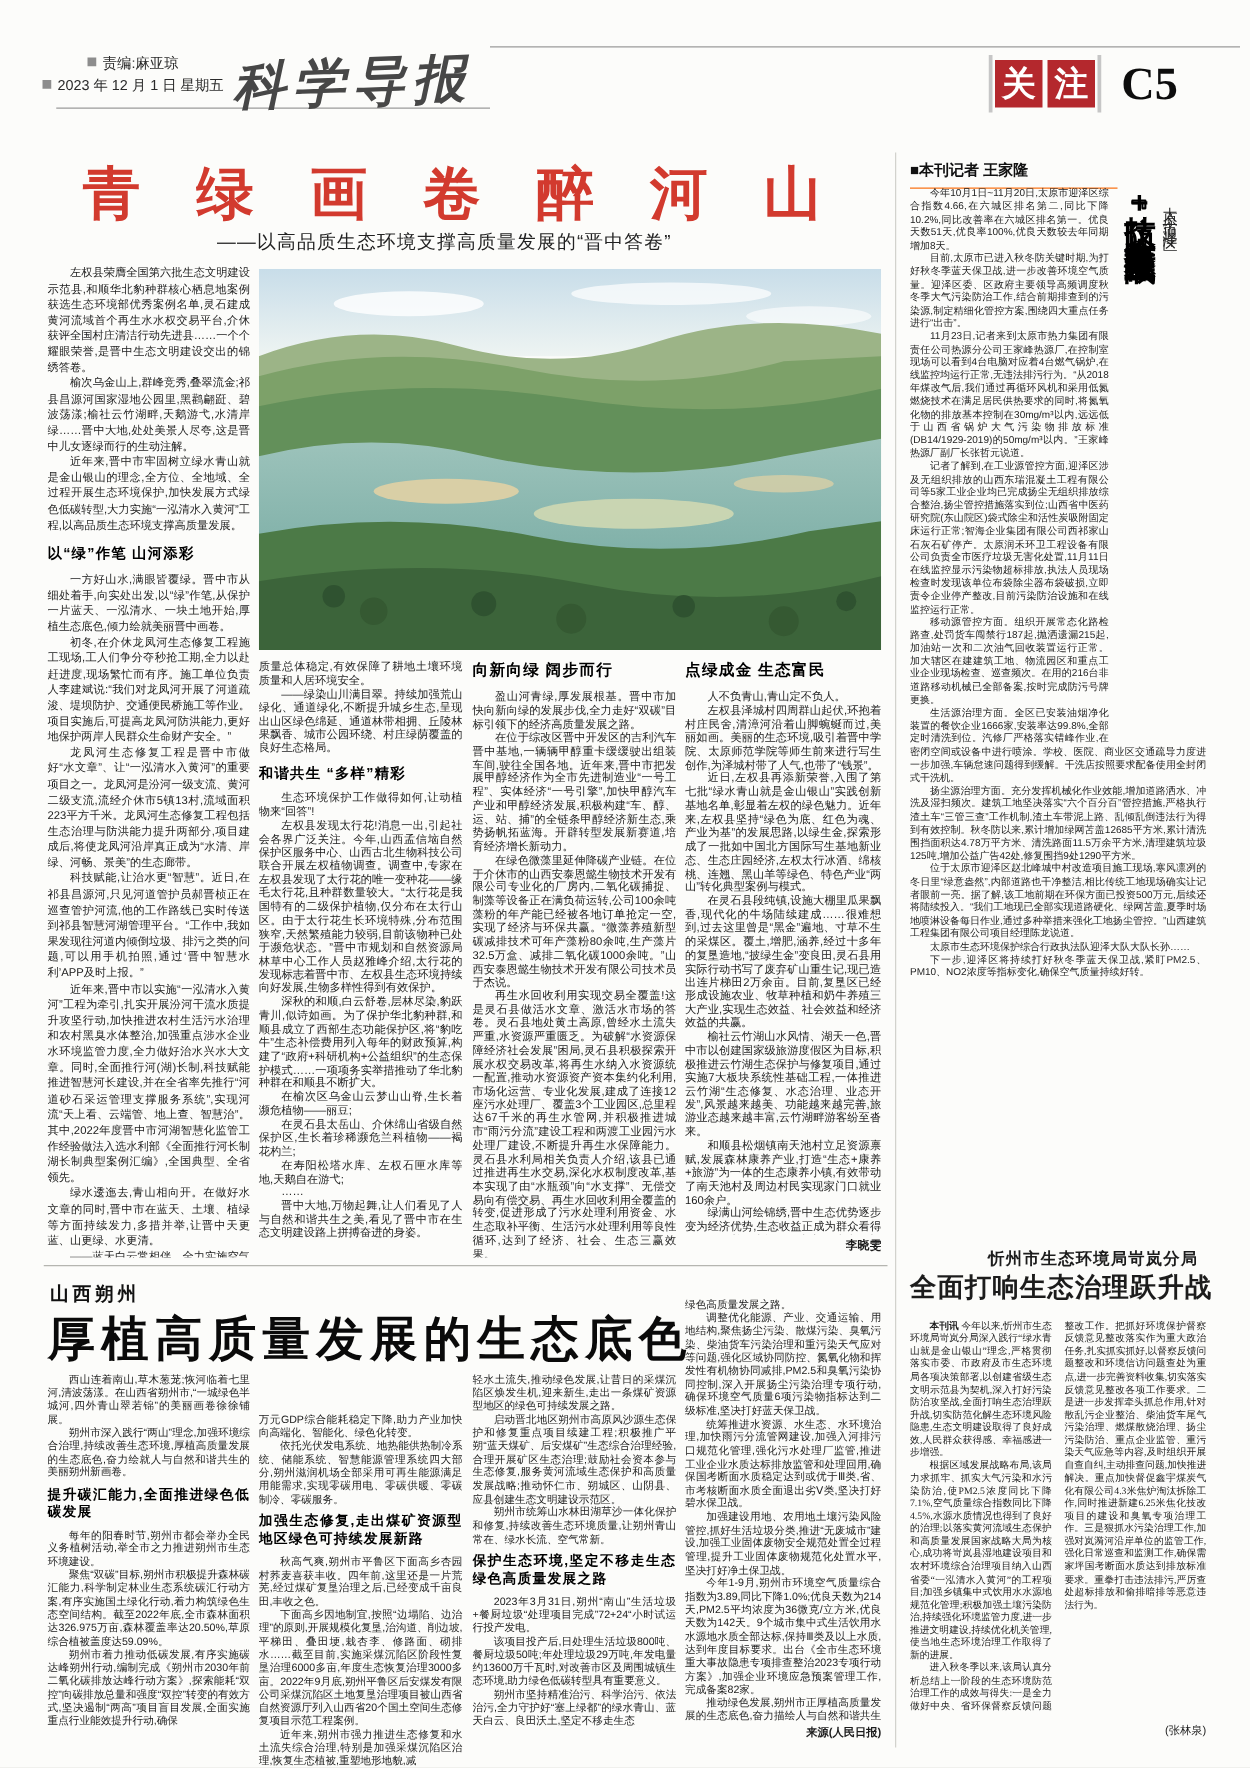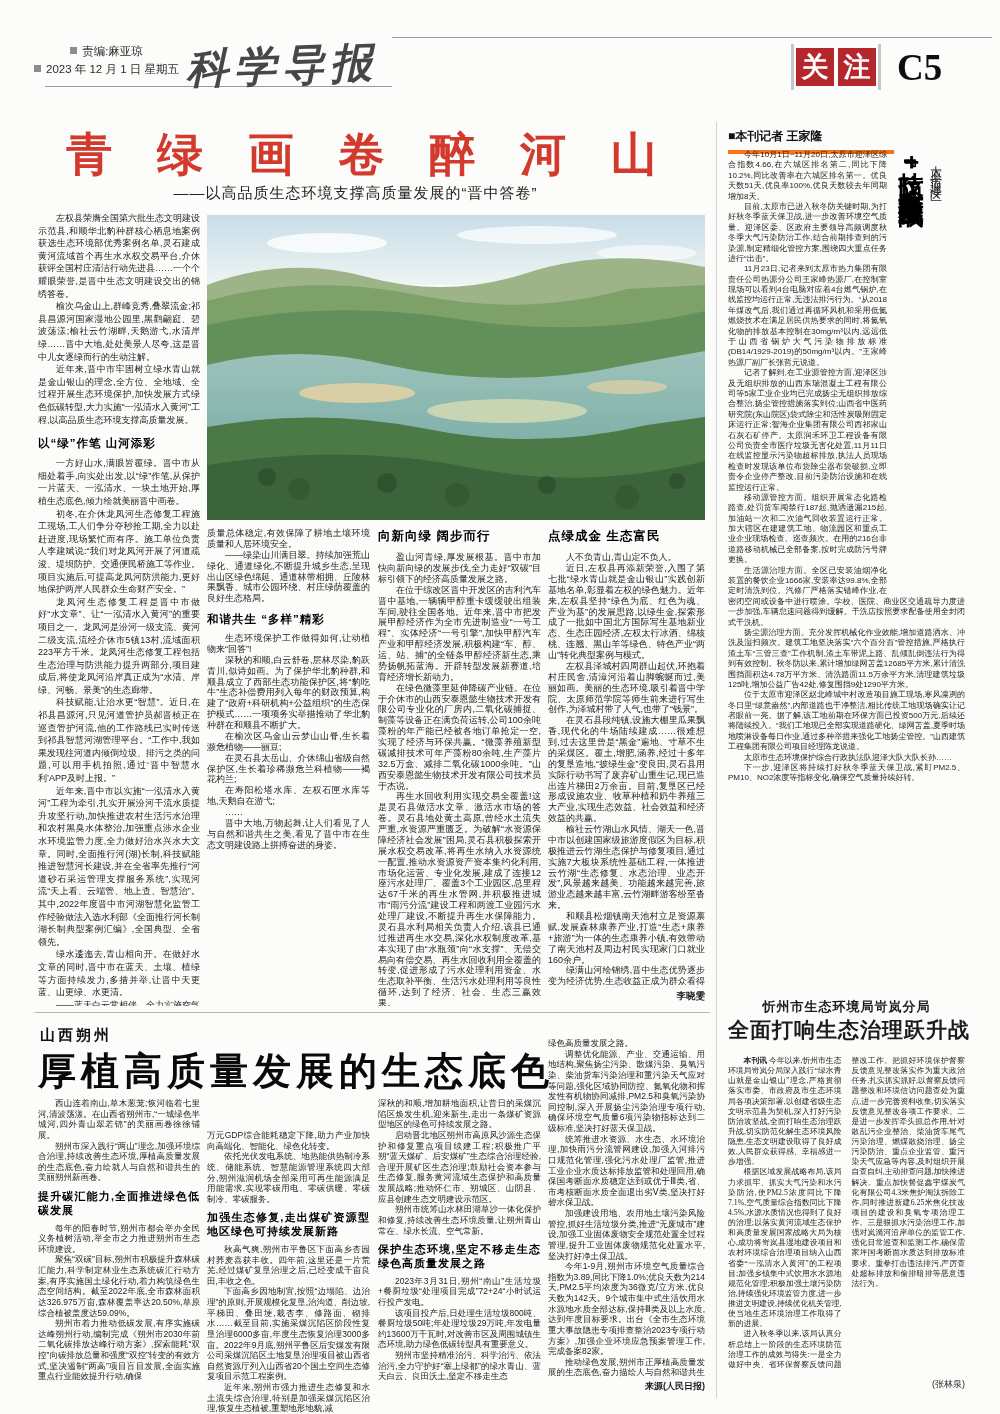--- a/index.html
+++ b/index.html
@@ -25,21 +25,21 @@
   .col p.cont{text-indent:0;}
   .c-intro{font-size:9px;line-height:1.4;}
   .c-mid{font-size:9px;line-height:1.21;}
   .subhead{font-weight:bold;font-size:11.5px;letter-spacing:1px;text-indent:0 !important;
            margin:9px 0 6px !important;color:#000;}
   .subhead.top{margin:1px 0 8px !important;font-size:12.5px;}
   .byline-r{text-align:right;font-weight:bold;font-size:9.5px;}
   
   .photo{position:absolute;left:207px;top:215px;width:498px;height:305px;overflow:hidden;}
   
-  .r-byline{width:166px;font-weight:bold;font-size:12px;color:#111;border-bottom:4px solid #f97316;padding-bottom:5px;white-space:nowrap;}
+  .r-byline{width:166px;font-weight:bold;font-size:12px;color:#111;border-bottom:1px solid #f97316;padding-bottom:5px;white-space:nowrap;}
   .r-body{font-size:8px;line-height:1.3;text-align:justify;overflow:hidden;}
   .r-body p{margin:0;text-indent:2em;}
   .vh-float{float:right;width:70px;height:430px;margin:2px 0 6px 8px;}
   .vh{writing-mode:vertical-rl;height:430px;}
   .vh-kicker{display:block;font-size:12px;letter-spacing:5px;color:#222;padding-top:4px;}
   .vh-main{display:block;font-weight:bold;font-size:25px;letter-spacing:1px;color:#000;}
   
   .bl-kicker{font-weight:bold;font-size:15px;letter-spacing:3px;color:#111;}
   .bl-headline{font-weight:bold;font-size:38px;letter-spacing:5px;color:#0a0a0a;white-space:nowrap;}
   .c-bl{font-size:8.5px;line-height:1.25;}
@@ -127,41 +127,42 @@
     <p>绿水逶迤去,青山相向开。在做好水文章的同时,晋中市在蓝天、土壤、植绿等方面持续发力,多措并举,让晋中天更蓝、山更绿、水更清。</p>
     <p>——蓝天白云常相伴。全力实施空气质量提升攻坚行动,加快推进焦化、水泥等行业超低排放改造,积极开展砖瓦窑、炭素和铸造提标升级改造,开展秋冬季大气污染综合治理行动等,有效改善了空气质量。</p>
 
   </div>
 
   <div class="col c-mid" style="left:207px;top:528px;width:163px;height:478px;">
     <p class="cont">质量总体稳定,有效保障了耕地土壤环境质量和人居环境安全。</p>
     <p>——绿染山川满目翠。持续加强荒山绿化、通道绿化,不断提升城乡生态,呈现出山区绿色绵延、通道林带相拥、丘陵林果飘香、城市公园环绕、村庄绿荫覆盖的良好生态格局。</p>
     <p class="subhead">和谐共生   “多样”精彩</p>
     <p>生态环境保护工作做得如何,让动植物来“回答”!</p>
+    <p>左权县发现太行花!消息一出,引起社会各界广泛关注。今年,山西孟信垴自然保护区服务中心、山西古北生物科技公司联合开展左权植物调查。调查中,专家在左权县发现了太行花的唯一变种花——缘毛太行花,且种群数量较大。“太行花是我国特有的二级保护植物,仅分布在太行山区。由于太行花生长环境特殊,分布范围狭窄,天然繁殖能力较弱,目前该物种已处于濒危状态。”晋中市规划和自然资源局林草中心工作人员赵雅峰介绍,太行花的发现标志着晋中市、左权县生态环境持续向好发展,生物多样性得到有效保护。</p>
     <p>深秋的和顺,白云舒卷,层林尽染,豹跃青川,似诗如画。为了保护华北豹种群,和顺县成立了西部生态功能保护区,将“豹吃牛”生态补偿费用列入每年的财政预算,构建了“政府+科研机构+公益组织”的生态保护模式……一项项务实举措推动了华北豹种群在和顺县不断扩大。</p>
     <p>在榆次区乌金山云梦山山脊,生长着濒危植物——丽豆;</p>
     <p>在灵石县太岳山、介休绵山省级自然保护区,生长着珍稀濒危兰科植物——褐花杓兰;</p>
     <p>在寿阳松塔水库、左权石匣水库等地,天鹅自在游弋;</p>
     <p>……</p>
     <p>晋中大地,万物起舞,让人们看见了人与自然和谐共生之美,看见了晋中市在生态文明建设路上拼搏奋进的身姿。</p>
   </div>
 
   <div class="col c-mid" style="left:378px;top:528px;width:163px;height:478px;">
     <p class="subhead top">向新向绿   阔步而行</p>
     <p>盈山河青绿,厚发展根基。晋中市加快向新向绿的发展步伐,全力走好“双碳”目标引领下的经济高质量发展之路。</p>
     <p>在位于综改区晋中开发区的吉利汽车晋中基地,一辆辆甲醇重卡缓缓驶出组装车间,驶往全国各地。近年来,晋中市把发展甲醇经济作为全市先进制造业“一号工程”、实体经济“一号引擎”,加快甲醇汽车产业和甲醇经济发展,积极构建“车、醇、运、站、捕”的全链条甲醇经济新生态,乘势扬帆拓蓝海。开辟转型发展新赛道,培育经济增长新动力。</p>
     <p>在绿色微藻里延伸降碳产业链。在位于介休市的山西安泰恩懿生物技术开发有限公司专业化的厂房内,二氧化碳捕捉、制藻等设备正在满负荷运转,公司100余吨藻粉的年产能已经被各地订单抢定一空,实现了经济与环保共赢。“微藻养殖新型碳减排技术可年产藻粉80余吨,生产藻片32.5万盒、减排二氧化碳1000余吨。”山西安泰恩懿生物技术开发有限公司技术员于杰说。</p>
     <p>再生水回收利用实现交易全覆盖!这是灵石县做活水文章、激活水市场的答卷。灵石县地处黄土高原,曾经水土流失严重,水资源严重匮乏。为破解“水资源保障经济社会发展”困局,灵石县积极探索开展水权交易改革,将再生水纳入水资源统一配置,推动水资源资产资本集约化利用,市场化运营、专业化发展,建成了连接12座污水处理厂、覆盖3个工业园区,总里程达67千米的再生水管网,并积极推进城市“雨污分流”建设工程和两渡工业园污水处理厂建设,不断提升再生水保障能力。灵石县水利局相关负责人介绍,该县已通过推进再生水交易,深化水权制度改革,基本实现了由“水瓶颈”向“水支撑”、无偿交易向有偿交易、再生水回收利用全覆盖的转变,促进形成了污水处理利用资金、水生态取补平衡、生活污水处理利用等良性循环,达到了经济、社会、生态三赢效果。</p>
   </div>
 
   <div class="col c-mid" style="left:548px;top:528px;width:157px;height:460px;">
     <p class="subhead top">点绿成金   生态富民</p>
     <p>人不负青山,青山定不负人。</p>
+    <p>左权县泽城村四周群山起伏,环抱着村庄民舍,清漳河沿着山脚蜿蜒而过,美丽如画。美丽的生态环境,吸引着晋中学院、太原师范学院等师生前来进行写生创作,为泽城村带了人气,也带了“钱景”。</p>
     <p>近日,左权县再添新荣誉,入围了第七批“绿水青山就是金山银山”实践创新基地名单,彰显着左权的绿色魅力。近年来,左权县坚持“绿色为底、红色为魂、产业为基”的发展思路,以绿生金,探索形成了一批如中国北方国际写生基地新业态、生态庄园经济,左权太行冰酒、绵核桃、连翘、黑山羊等绿色、特色产业“两山”转化典型案例与模式。</p>
-    <p>左权县泽城村四周群山起伏,环抱着村庄民舍,清漳河沿着山脚蜿蜒而过,美丽如画。美丽的生态环境,吸引着晋中学院、太原师范学院等师生前来进行写生创作,为泽城村带了人气,也带了“钱景”。</p>
     <p>在灵石县段纯镇,设施大棚里瓜果飘香,现代化的牛场陆续建成……很难想到,过去这里曾是“黑金”遍地、寸草不生的采煤区。覆土,增肥,涵养,经过十多年的复垦造地,“披绿生金”变良田,灵石县用实际行动书写了废弃矿山重生记,现已造出连片梯田2万余亩。目前,复垦区已经形成设施农业、牧草种植和奶牛养殖三大产业,实现生态效益、社会效益和经济效益的共赢。</p>
     <p>榆社云竹湖山水风情、湖天一色,晋中市以创建国家级旅游度假区为目标,积极推进云竹湖生态保护与修复项目,通过实施7大板块系统性基础工程,一体推进云竹湖“生态修复、水态治理、业态开发”,风景越来越美、功能越来越完善,旅游业态越来越丰富,云竹湖畔游客纷至沓来。</p>
     <p>和顺县松烟镇南天池村立足资源禀赋,发展森林康养产业,打造“生态+康养+旅游”为一体的生态康养小镇,有效带动了南天池村及周边村民实现家门口就业160余户。</p>
     <p>绿满山河绘锦绣,晋中生态优势逐步变为经济优势,生态收益正成为群众看得见、摸得着的幸福。晋中市将持续发力,坚定不移走好生态优先、绿色发展之路,让晋中绿意更浓、蓝天永驻、碧水长流、净土常在,让家园日益美丽动人。</p>
   </div>
   <div class="abs byline-r" style="left:548px;top:990px;width:157px;">李晓雯</div>
 
   <div class="abs r-byline" style="left:728px;top:128px;">■本刊记者  王家隆</div>
 
   <div class="col r-body" style="left:728px;top:150px;width:237px;height:840px;">
@@ -199,40 +200,40 @@
   <div class="col c-bl" style="left:207px;top:1098px;width:163px;height:297px;margin-top:32px;">
     <p class="cont">万元GDP综合能耗稳定下降,助力产业加快向高端化、智能化、绿色化转变。</p>
     <p>依托光伏发电系统、地热能供热制冷系统、储能系统、智慧能源管理系统四大部分,朔州滋润机场全部采用可再生能源满足用能需求,实现零碳用电、零碳供暖、零碳制冷、零碳服务。</p>
     <p class="subhead">加强生态修复,走出煤矿资源型地区绿色可持续发展新路</p>
     <p>秋高气爽,朔州市平鲁区下面高乡杏园村荞麦喜获丰收。四年前,这里还是一片荒芜,经过煤矿复垦治理之后,已经变成千亩良田,丰收之色。</p>
     <p>下面高乡因地制宜,按照“边塌陷、边治理”的原则,开展规模化复垦,治沟道、削边坡,平梯田、叠田埂,栽杏李、修路面、砌排水……截至目前,实施采煤沉陷区阶段性复垦治理6000多亩,年度生态恢复治理3000多亩。2022年9月底,朔州平鲁区后安煤发有限公司采煤沉陷区土地复垦治理项目被山西省自然资源厅列入山西省20个国土空间生态修复项目示范工程案例。</p>
     <p>近年来,朔州市强力推进生态修复和水土流失综合治理,特别是加强采煤沉陷区治理,恢复生态植被,重塑地形地貌,减</p>
   </div>
 
   <div class="col c-bl" style="left:378px;top:1098px;width:163px;height:297px;">
-    <p class="cont">深秋的和顺,增加耕地面积,让昔日的采煤沉陷区焕发生机,迎来新生,走出一条煤矿资源型地区的绿色可持续发展之路。</p>
+    <p class="cont">轻水土流失,推动绿色发展,让昔日的采煤沉陷区焕发生机,迎来新生,走出一条煤矿资源型地区的绿色可持续发展之路。</p>
     <p>启动晋北地区朔州市高原风沙源生态保护和修复重点项目续建工程;积极推广平朔“蓝天煤矿、后安煤矿”生态综合治理经验,合理开展矿区生态治理;鼓励社会资本参与生态修复,服务黄河流域生态保护和高质量发展战略;推动怀仁市、朔城区、山阴县、应县创建生态文明建设示范区。</p>
     <p>朔州市统筹山水林田湖草沙一体化保护和修复,持续改善生态环境质量,让朔州青山常在、绿水长流、空气常新。</p>
     <p class="subhead">保护生态环境,坚定不移走生态绿色高质量发展之路</p>
     <p>2023年3月31日,朔州“南山”生活垃圾+餐厨垃圾“处理项目完成”72+24“小时试运行投产发电。</p>
     <p>该项目投产后,日处理生活垃圾800吨、餐厨垃圾50吨;年处理垃圾29万吨,年发电量约13600万千瓦时,对改善市区及周围城镇生态环境,助力绿色低碳转型具有重要意义。</p>
     <p>朔州市坚持精准治污、科学治污、依法治污,全力守护好“塞上绿都”的绿水青山、蓝天白云、良田沃土,坚定不移走生态</p>
   </div>
 
   <div class="col c-bl" style="left:548px;top:1038px;width:157px;height:340px;">
     <p class="cont">绿色高质量发展之路。</p>
     <p>调整优化能源、产业、交通运输、用地结构,聚焦扬尘污染、散煤污染、臭氧污染、柴油货车污染治理和重污染天气应对等问题,强化区域协同防控、氮氧化物和挥发性有机物协同减排,PM2.5和臭氧污染协同控制,深入开展扬尘污染治理专项行动,确保环境空气质量6项污染物指标达到二级标准,坚决打好蓝天保卫战。</p>
     <p>统筹推进水资源、水生态、水环境治理,加快雨污分流管网建设,加强入河排污口规范化管理,强化污水处理厂监管,推进工业企业水质达标排放监管和处理回用,确保国考断面水质稳定达到或优于Ⅲ类,省、市考核断面水质全面退出劣Ⅴ类,坚决打好碧水保卫战。</p>
     <p>加强建设用地、农用地土壤污染风险管控,抓好生活垃圾分类,推进“无废城市”建设,加强工业固体废物安全规范处置全过程管理,提升工业固体废物规范化处置水平,坚决打好净土保卫战。</p>
     <p>今年1-9月,朔州市环境空气质量综合指数为3.89,同比下降1.0%;优良天数为214天,PM2.5平均浓度为36微克/立方米,优良天数为142天。9个城市集中式生活饮用水水源地水质全部达标,保持Ⅲ类及以上水质,达到年度目标要求。出台《全市生态环境重大事故隐患专项排查整治2023专项行动方案》,加强企业环境应急预案管理工作,完成备案82家。</p>
     <p>推动绿色发展,朔州市正厚植高质量发展的生态底色,奋力描绘人与自然和谐共生的美丽画卷。</p>
   </div>
   <div class="abs bl-src" style="left:548px;top:1380px;width:157px;">来源(人民日报)</div>
 
-  <div class="abs br-kicker" style="left:728px;top:998px;">忻州市生态环境局岢岚分局</div>
+  <div class="abs br-kicker" style="left:756px;top:998px;">忻州市生态环境局岢岚分局</div>
   <div class="abs br-headline" style="left:728px;top:1016px;">全面打响生态治理跃升战</div>
   <div class="abs br-body" style="left:728px;top:1056px;width:237px;height:318px;">
     <p><span class="lead-label">本刊讯</span><span>  今年以来,忻州市生态环境局岢岚分局深入践行“绿水青山就是金山银山”理念,严格贯彻落实市委、市政府及市生态环境局各项决策部署,以创建省级生态文明示范县为契机,深入打好污染防治攻坚战,全面打响生态治理跃升战,切实防范化解生态环境风险隐患,生态文明建设取得了良好成效,人民群众获得感、幸福感进一步增强。</span></p>
     <p>根据区域发展战略布局,该局力求抓牢、抓实大气污染和水污染防治,使PM2.5浓度同比下降7.1%,空气质量综合指数同比下降4.5%,水源水质情况也得到了良好的治理;以落实黄河流域生态保护和高质量发展国家战略大局为核心,成功将岢岚县湿地建设项目和农村环境综合治理项目纳入山西省委“一泓清水入黄河”的工程项目;加强乡镇集中式饮用水水源地规范化管理;积极加强土壤污染防治,持续强化环境监管力度,进一步推进文明建设,持续优化机关管理,使当地生态环境治理工作取得了新的进展。</p>
     <p>进入秋冬季以来,该局认真分析总结上一阶段的生态环境防范治理工作的成效与得失:一是全力做好中央、省环保督察反馈问题整改工作。把抓好环境保护督察反馈意见整改落实作为重大政治任务,扎实抓实抓好,以督察反馈问题整改和环境信访问题查处为重点,进一步完善资料收集,切实落实反馈意见整改各项工作要求。二是进一步发挥牵头抓总作用,针对散乱污企业整治、柴油货车尾气污染治理、燃煤散烧治理、扬尘污染防治、重点企业监管、重污染天气应急等内容,及时组织开展自查自纠,主动排查问题,加快推进解决。重点加快督促鑫宇煤炭气化有限公司4.3米焦炉淘汰拆除工作,同时推进新建6.25米焦化技改项目的建设和臭氧专项治理工作。三是狠抓水污染治理工作,加强对岚漪河沿岸单位的监管工作,强化日常巡查和监测工作,确保需家坪国考断面水质达到排放标准要求。重拳打击违法排污,严厉查处超标排放和偷排暗排等恶意违法行为。</p>
   </div>
   <div class="abs br-sign" style="left:728px;top:1378px;width:237px;">(张林泉)</div>
 
 </div>
 

